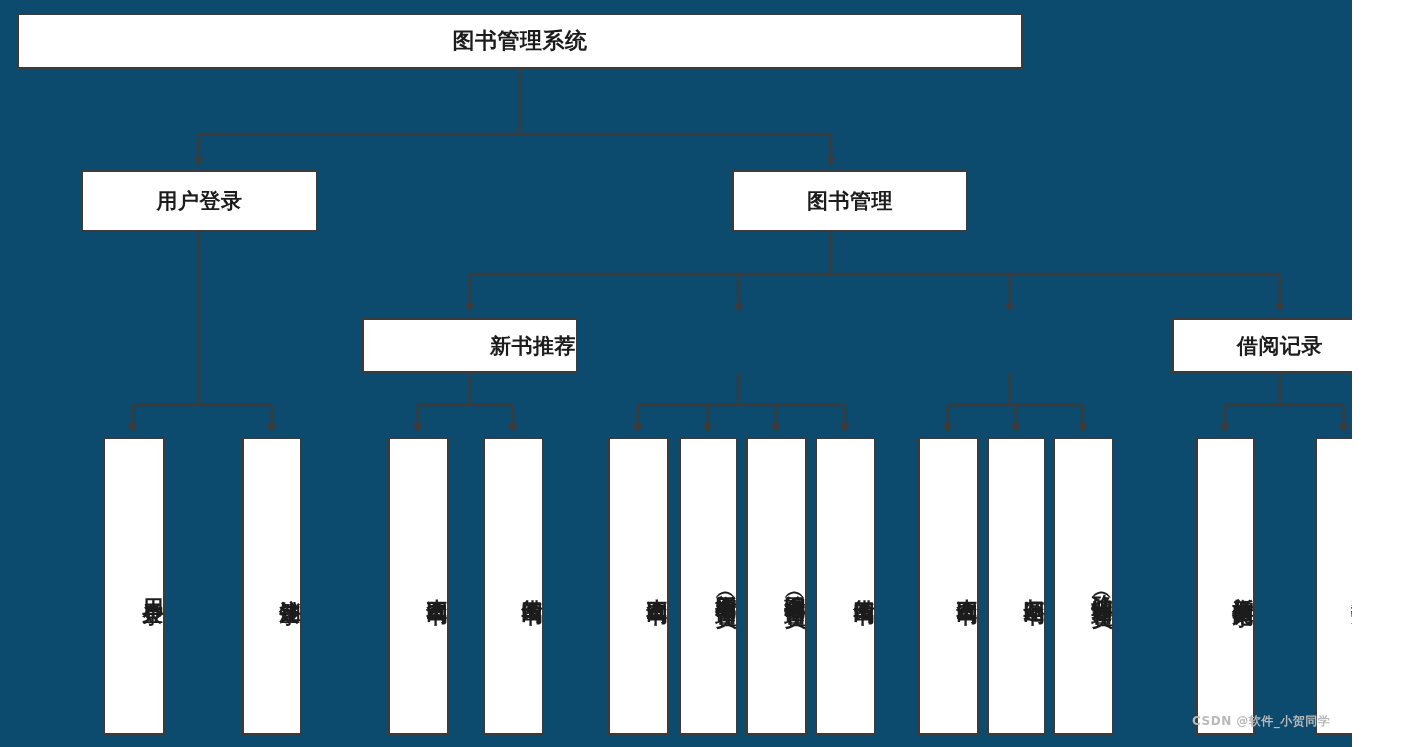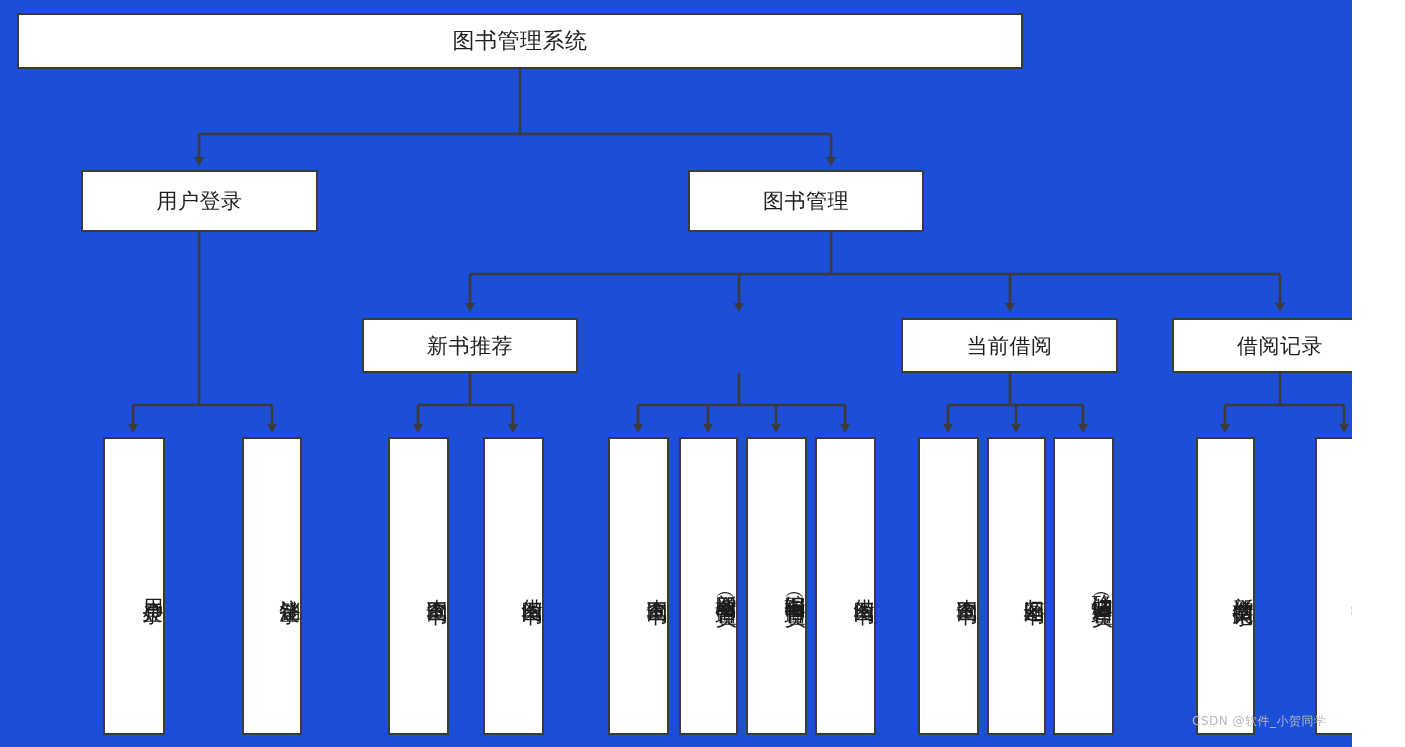--- a/index.html
+++ b/index.html
@@ -5,23 +5,24 @@
 <style>
   html, body {
     margin: 0;
     padding: 0;
     background: #ffffff;
   }
   #canvas {
     position: relative;
     width: 1352px;
     height: 747px;
-    background: #1d4ed8;
+    background: #0c4a6e;
     font-family: "DejaVu Sans", "Liberation Sans", sans-serif;
     overflow: hidden;
+    font-weight: bold;
   }
   #edges {
     position: absolute;
     left: 0;
     top: 0;
     width: 1405px;
     height: 747px;
     pointer-events: none;
   }
   .node {
@@ -131,29 +132,26 @@
     </g>
   </svg>
 
   <div class="node horiz root" style="left: 17px; top: 13px; width: 1006px; height: 56px;">
     <span>图书管理系统</span>
   </div>
 
   <div class="node horiz" style="left: 81px; top: 170px; width: 237px; height: 62px;">
     <span>用户登录</span>
   </div>
-  <div class="node horiz" style="left: 688px; top: 170px; width: 236px; height: 62px;">
+  <div class="node horiz" style="left: 732px; top: 170px; width: 236px; height: 62px;">
     <span>图书管理</span>
   </div>
 
-  <div class="node horiz" style="left: 362px; top: 318px; width: 216px; height: 55px;">
+  <div class="node horiz" style="left: 362px; top: 318px; width: 216px; height: 55px; justify-content: flex-end;">
     <span>新书推荐</span>
-  </div>
-  <div class="node horiz" style="left: 901px; top: 318px; width: 217px; height: 55px;">
-    <span>当前借阅</span>
   </div>
   <div class="node horiz" style="left: 1172px; top: 318px; width: 216px; height: 55px; justify-content: center;">
     <span>借阅记录</span>
   </div>
 
   <div class="node vert" style="left: 103px; top: 437px; width: 62px; height: 298px;">
     <span class="vtext">用户登录</span>
   </div>
   <div class="node vert" style="left: 242px; top: 437px; width: 60px; height: 298px;">
     <span class="vtext">注销登录</span>

